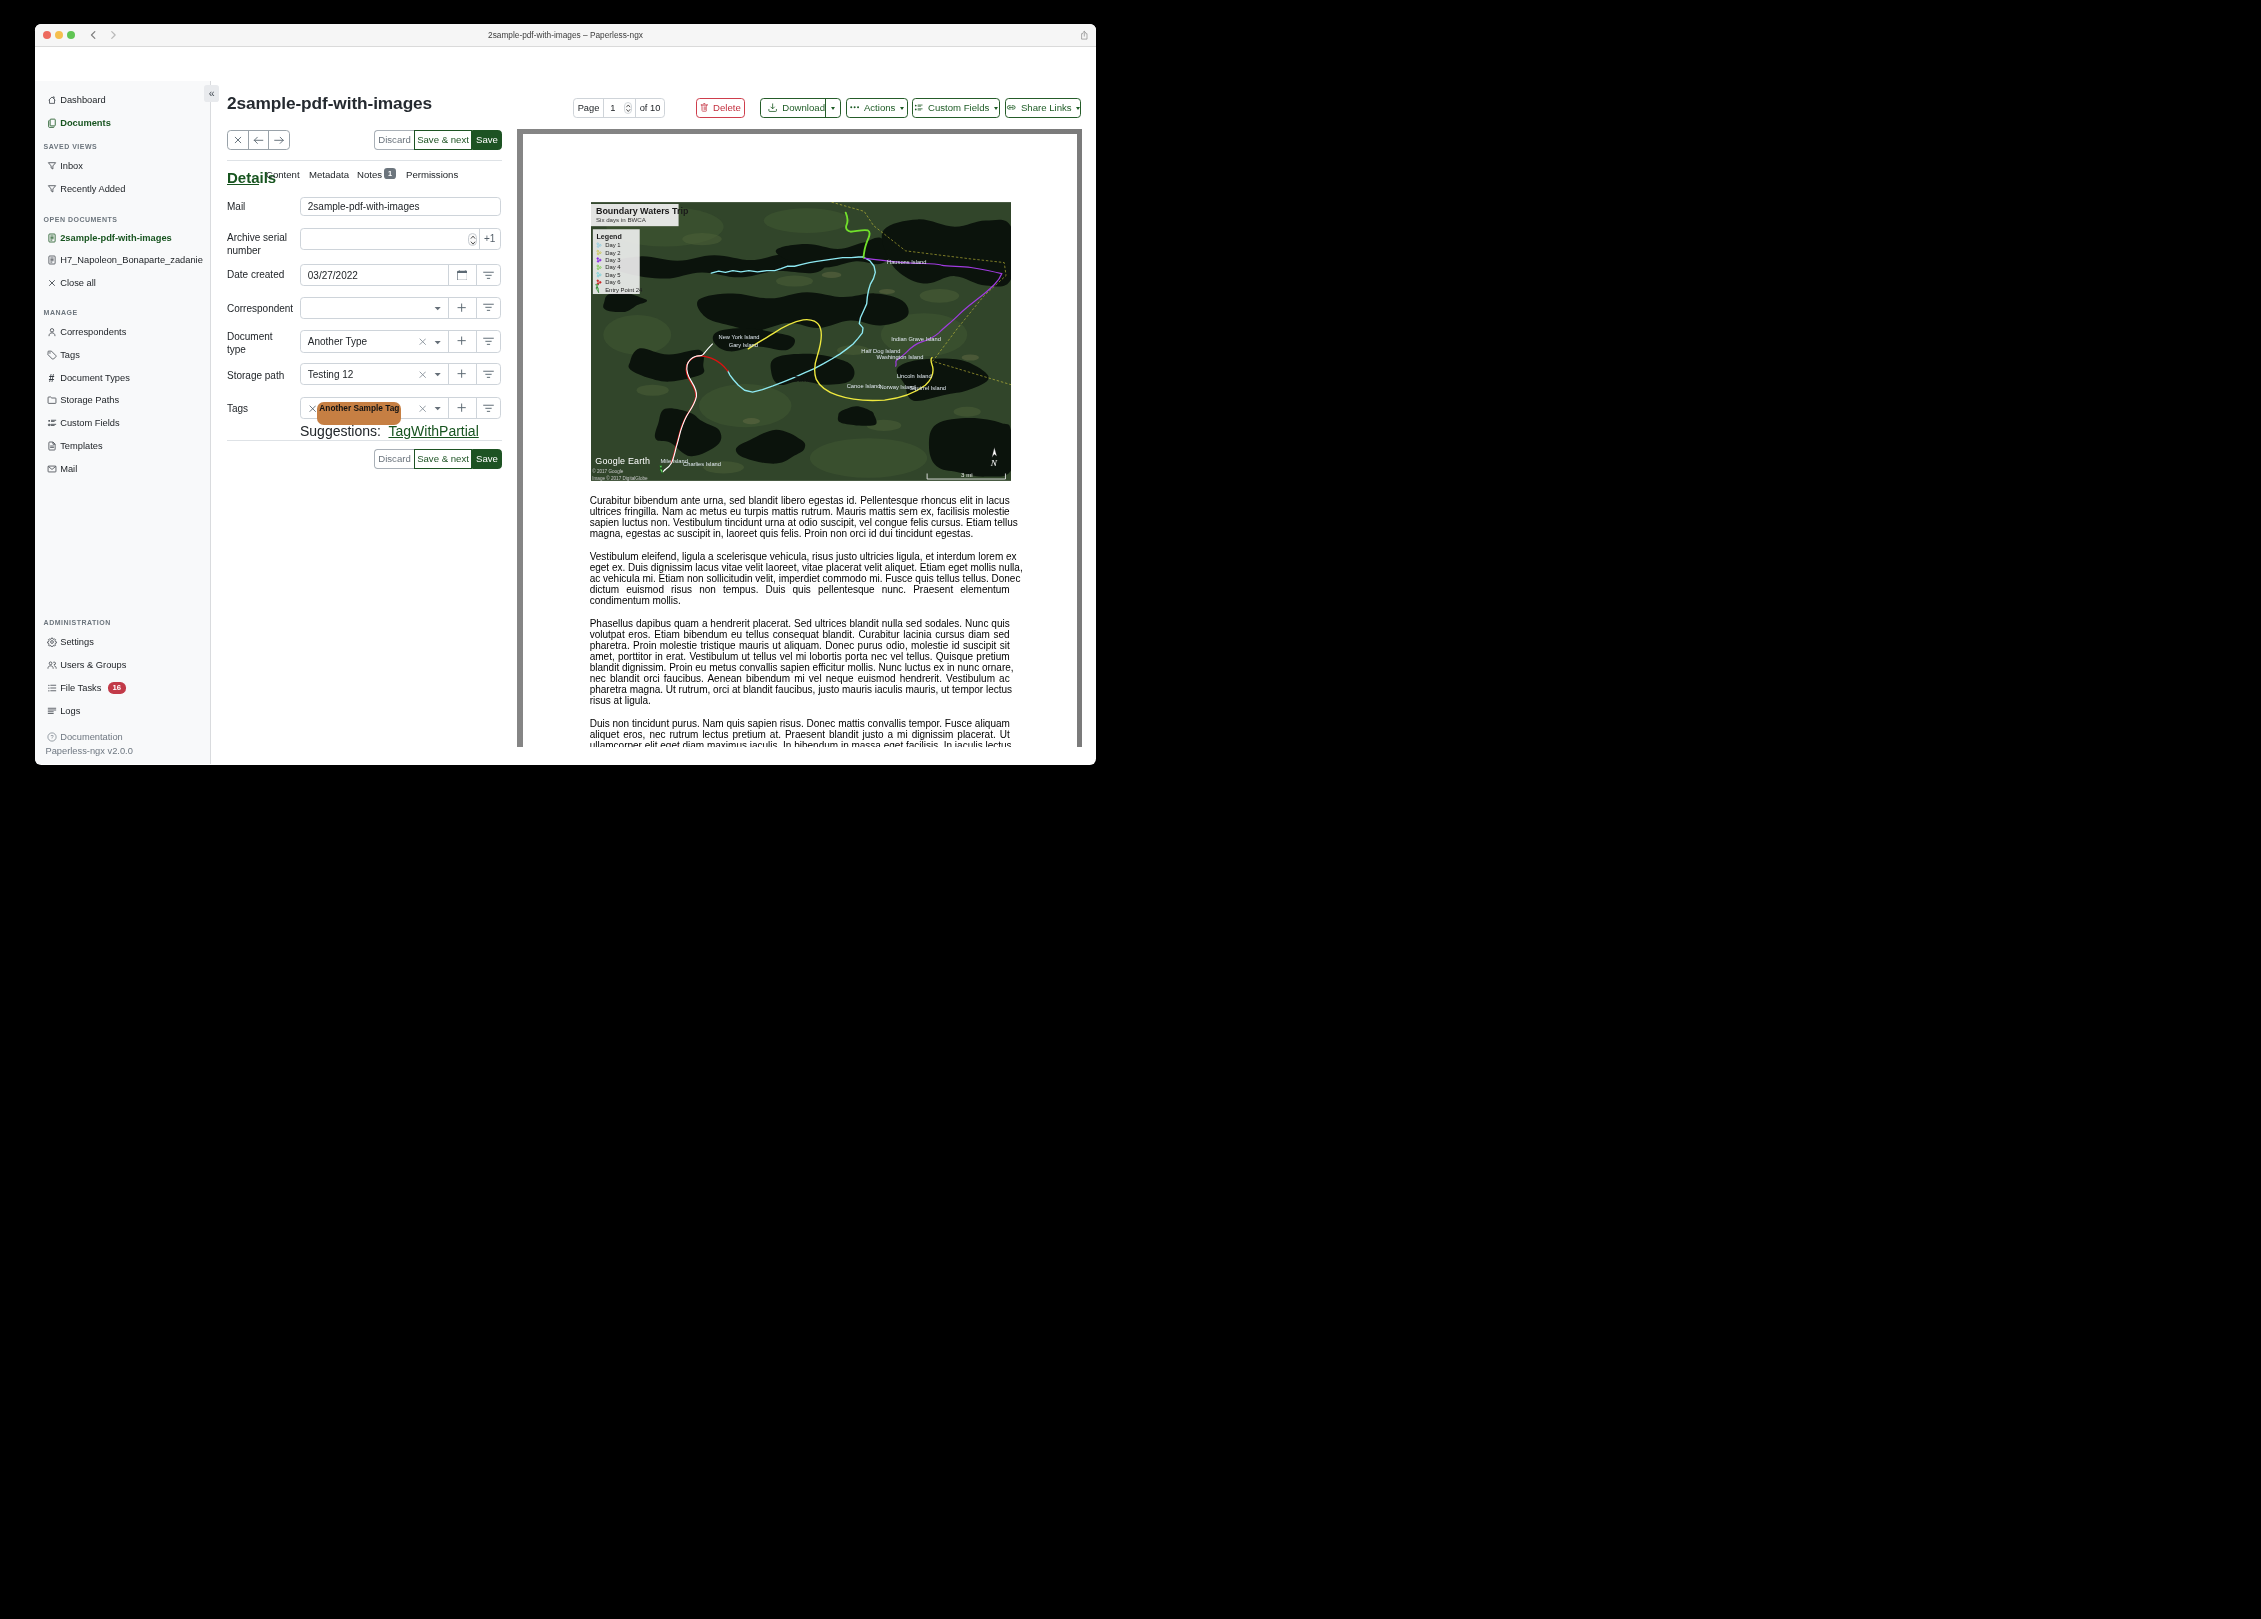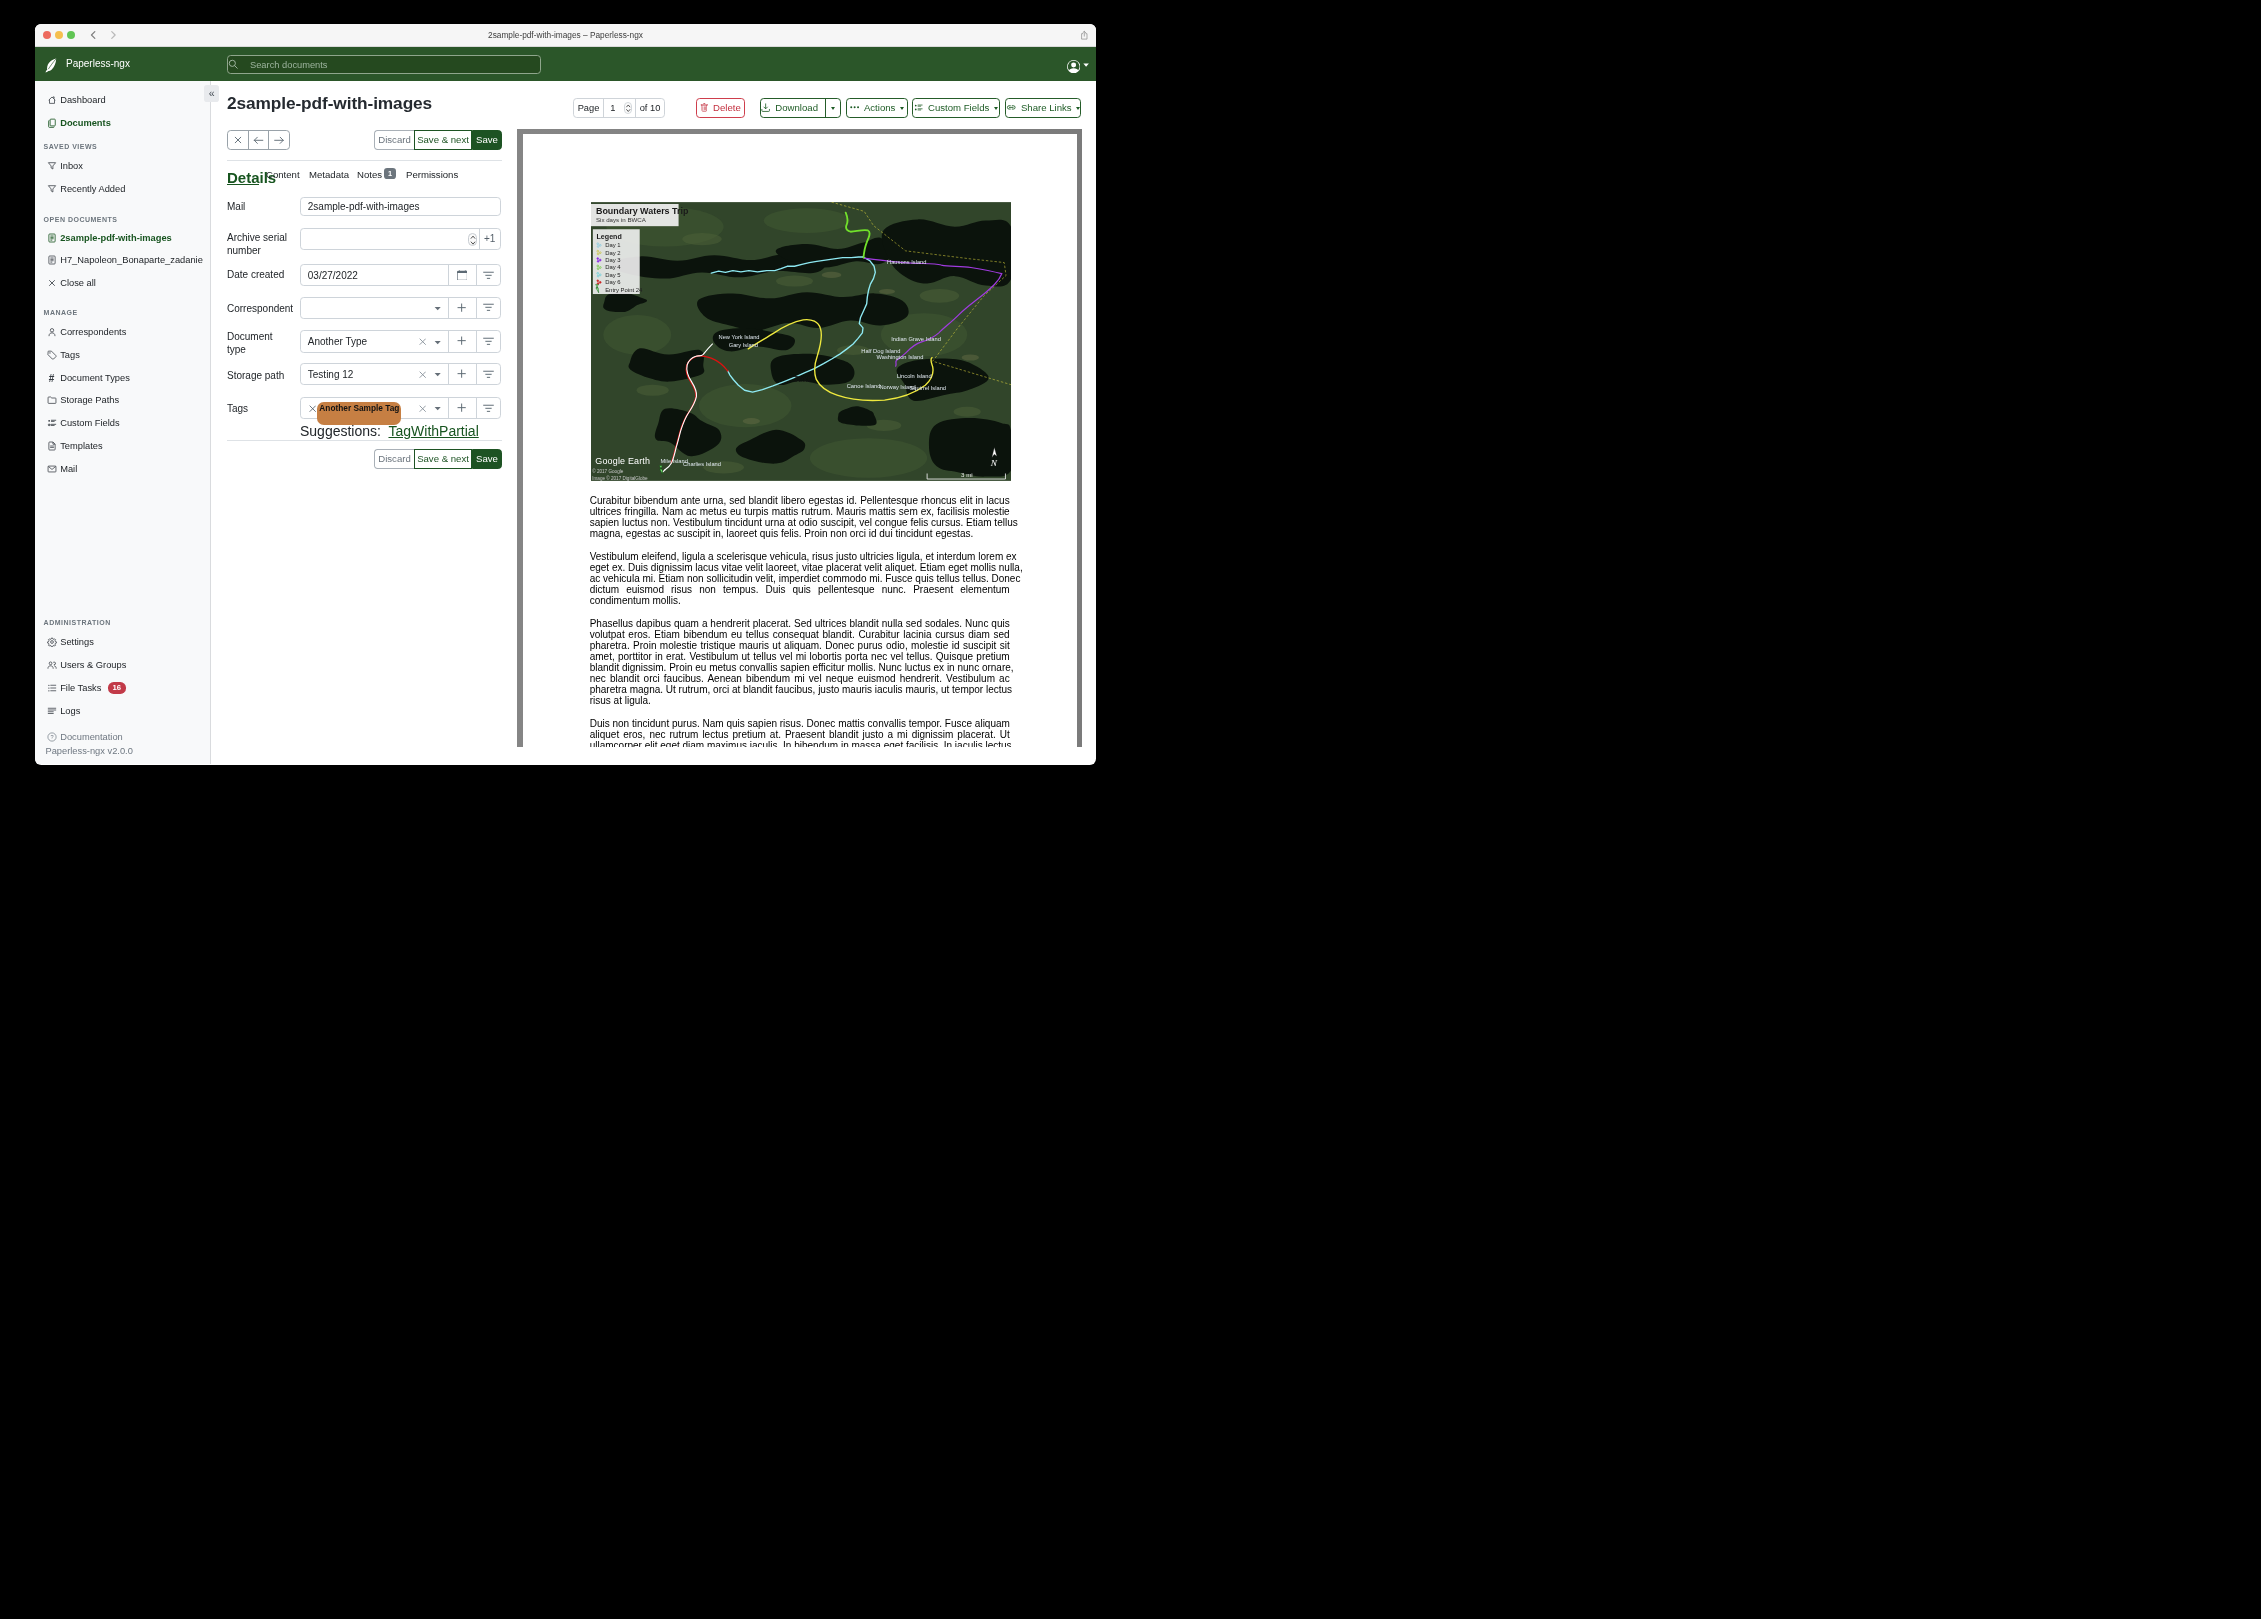--- a/index.html
+++ b/index.html
@@ -53,40 +53,20 @@
       </svg>
     <svg class="abs" style="left:74px;top:6.8px" width="8.6" height="10" viewBox="0 0 14 16">
         <path d="M4.5 2.5 L10 8 L4.5 13.5" stroke="#b9b9b9" stroke-width="2" fill="none" stroke-linecap="round" stroke-linejoin="round"></path>
       </svg>
     <div id="wtitle">2sample-pdf-with-images – Paperless-ngx</div>
     <svg class="abs" style="left:1045px;top:6.2px" width="8.6" height="10.5" viewBox="0 0 19 22">
         <g stroke="#8e8e8e" stroke-width="1.6" fill="none" stroke-linecap="round" stroke-linejoin="round">
           <path d="M6 7.5 H3.5 V19.5 H15.5 V7.5 H13"></path>
           <path d="M9.5 13 V2.5 M6.2 5.5 L9.5 2.2 L12.8 5.5"></path>
         </g>
-      </svg>
-  </div>
-  <div id="nav">
-    <svg class="abs" style="left:10px;top:11px" width="11.7" height="15" viewBox="0 0 19 24">
-      <path d="M18.2 0.8 C7.5 3.5 2.2 10.5 3.6 20.8 C5.8 21.3 8.6 20.5 11 18.3 C15.6 14.2 17.9 8 18.2 0.8 Z" fill="#fff"></path>
-      <path d="M3.6 20.8 C7.5 14.5 12.5 7.5 18.2 0.8" stroke="#2b5629" stroke-width="1.1" fill="none"></path>
-      <path d="M0.8 23.4 C1.6 19.8 3.8 17.6 7.2 17.2 C6.6 20.4 4.3 22.8 0.8 23.4 Z" fill="#fff"></path>
-    </svg>
-    <div id="brand">Paperless-ngx</div>
-    <div id="search">Search documents</div>
-    <svg class="abs" style="left:193px;top:12.3px" width="10.5" height="10.5" viewBox="0 0 17 17">
-        <circle cx="7" cy="7" r="5" stroke="#9db49e" stroke-width="1.6" fill="none"></circle>
-        <path d="M10.8 10.8 L15 15" stroke="#9db49e" stroke-width="1.6" stroke-linecap="round"></path>
-      </svg>
-    <svg class="abs" style="left:1032px;top:12.5px" width="13.3" height="13.3" viewBox="0 0 16 16" fill="#fff">
-        <path d="M11 6a3 3 0 1 1-6 0 3 3 0 0 1 6 0z"></path>
-        <path fill-rule="evenodd" d="M0 8a8 8 0 1 1 16 0A8 8 0 0 1 0 8zm8-7a7 7 0 0 0-5.468 11.37C3.242 11.226 4.805 10 8 10s4.757 1.225 5.468 2.37A7 7 0 0 0 8 1z"></path>
-      </svg>
-    <svg class="abs" style="left:1048px;top:16.4px" width="6.2" height="4.3" viewBox="0 0 10 7">
-        <path d="M0.5 0.8 L5 6.2 L9.5 0.8 Z" fill="#fff"></path>
       </svg>
   </div>
   <div id="side"></div>
   <div class="sitem" style="top:69px"><svg viewBox="0 0 16 16" fill="none" stroke="#343a40" stroke-width="1.2" stroke-linejoin="round">
         <path d="M2.7 8.3 L8 3.2 L13.3 8.3 M4 7.2 V13.4 H12 V7.2 M9.8 4.2 V3 h1.6 v2.7"></path>
       </svg>Dashboard</div>
   <div class="sitem green" style="top:92px"><svg viewBox="0 0 16 16" fill="none" stroke="#17541f" stroke-width="1.3" stroke-linejoin="round">
         <rect x="5" y="1.8" width="8.2" height="10.8" rx="1.2"></rect>
         <path d="M11.5 13.8 a1.2 1.2 0 0 1 -1.2 1.2 H4 a1.4 1.4 0 0 1 -1.4 -1.4 V5 a1.2 1.2 0 0 1 1.2 -1.2"></path>
       </svg>Documents</div>
@@ -340,21 +320,21 @@
         </div>
     </div>
     <div style="flex:1;display:flex;align-items:center;justify-content:center">of 10</div>
   </div>
   <div class="btn" style="left:661px;top:74px;width:49px;height:20px;border-color:#ce3e4c;color:#c32f3e;border-radius:3.7px;gap:4.3px">
     <svg width="8.6" height="9.3" viewBox="0 0 16 16" fill="#c32f3e">
         <path d="M5.5 5.5A.5.5 0 0 1 6 6v6a.5.5 0 0 1-1 0V6a.5.5 0 0 1 .5-.5zm2.5 0a.5.5 0 0 1 .5.5v6a.5.5 0 0 1-1 0V6a.5.5 0 0 1 .5-.5zm3 .5a.5.5 0 0 0-1 0v6a.5.5 0 0 0 1 0V6z"></path>
         <path d="M14.5 3a1 1 0 0 1-1 1H13v9a2 2 0 0 1-2 2H5a2 2 0 0 1-2-2V4h-.5a1 1 0 0 1-1-1V2a1 1 0 0 1 1-1H6a1 1 0 0 1 1-1h2a1 1 0 0 1 1 1h3.5a1 1 0 0 1 1 1v1zM4.118 4 4 4.059V13a1 1 0 0 0 1 1h6a1 1 0 0 0 1-1V4.059L11.882 4H4.118zM2.5 3h11V2h-11v1z"></path>
       </svg>Delete</div>
   <div class="abs" style="left:725px;top:74px;width:81px;height:20px;border:0.6px solid #255c29;border-radius:3.7px;display:flex;color:#1d5b24;font-size:9.6px">
-    <div style="width:65px;display:flex;align-items:center;justify-content:flex-start;gap:5px;border-right:0.6px solid #255c29"><svg width="9.3" height="9.3" viewBox="0 0 16 16" fill="none" stroke="#1d5b24" stroke-width="1.4" stroke-linecap="round" stroke-linejoin="round">
+    <div style="width:65px;display:flex;align-items:center;justify-content:flex-end;gap:5px;border-right:0.6px solid #255c29"><svg width="9.3" height="9.3" viewBox="0 0 16 16" fill="none" stroke="#1d5b24" stroke-width="1.4" stroke-linecap="round" stroke-linejoin="round">
           <path d="M8 1.5 V9.5 M5 7 L8 10 L11 7"></path>
           <path d="M1.5 11 v2.2 a1.3 1.3 0 0 0 1.3 1.3 h10.4 a1.3 1.3 0 0 0 1.3 -1.3 V11"></path>
         </svg>Download</div>
     <div style="flex:1;display:flex;align-items:center;justify-content:center">
         <span style="width:0;height:0;border:2.8px solid transparent;border-top:3.4px solid #1d5b24;margin-top:3.1px"></span>
       </div>
   </div>
   <div class="btn" style="left:811px;top:74px;width:62px;height:20px;border-color:#255c29;color:#1d5b24;border-radius:3.7px;gap:4.3px">
     <svg width="9.3" height="2.5" viewBox="0 0 15 4">
         <circle cx="2" cy="2" r="1.6" fill="#1d5b24"></circle>

